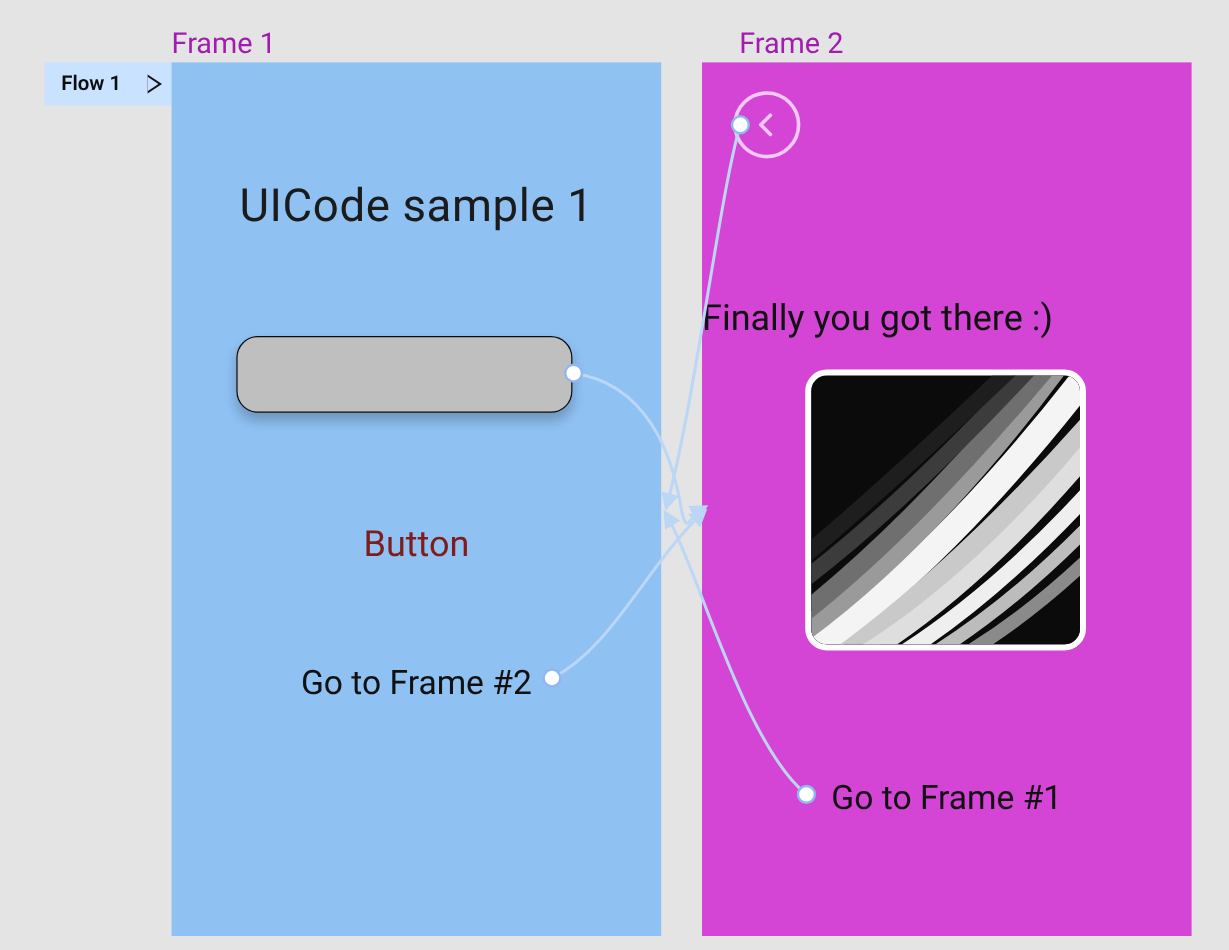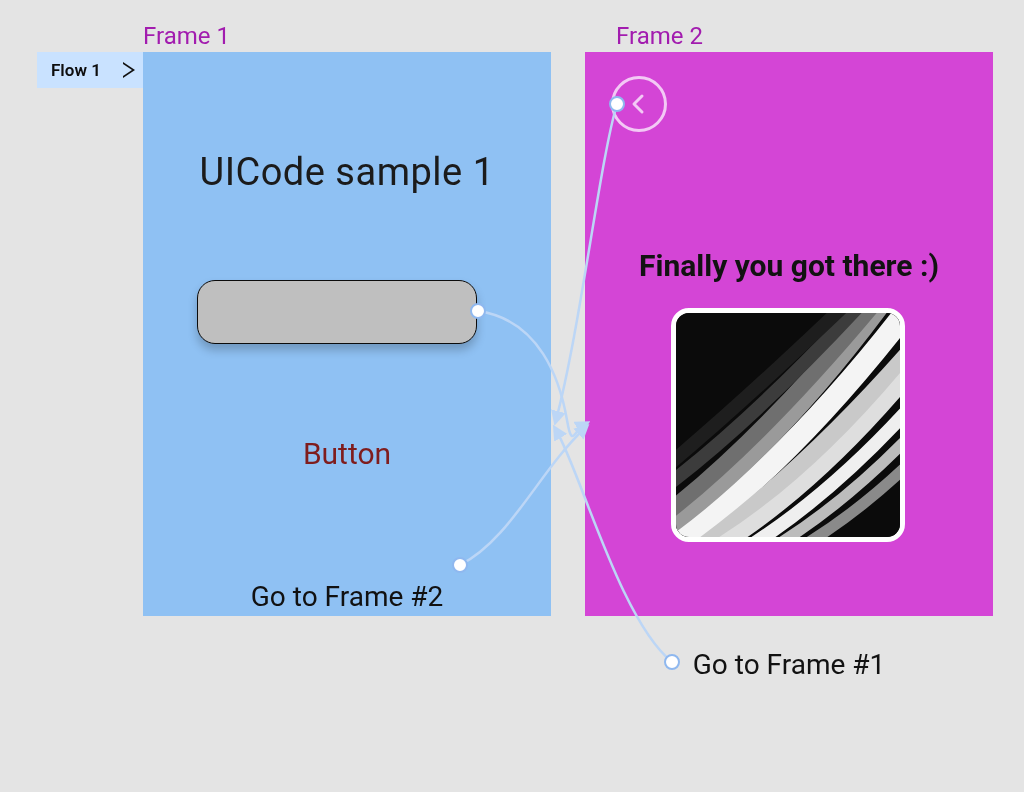--- a/index.html
+++ b/index.html
@@ -57,21 +57,21 @@
     font-size: 24px;
     color: #a21caf;
     font-weight: 400;
   }
 
   
   .frame {
     position: absolute;
     top: 52px;
     width: 408px;
-    height: 564px;
+    height: 728px;
   }
   .frame-1 {
     left: 143px;
     background: #8fc1f3;
   }
   .frame-2 {
     left: 585px;
     background: #d445d6;
   }
 
@@ -105,21 +105,20 @@
     font-size: 30px;
     color: #7f1d1d;
   }
   .f1-link {
     position: absolute;
     top: 500px;
     left: 0; right: 0;
     text-align: center;
     font-size: 28px;
     color: #111;
-    margin-top: 28px;
   }
 
   
   .f2-back {
     position: absolute;
     top: 24px;
     left: 26px;
     width: 56px;
     height: 56px;
     border: 3px solid #f3c9f5;
@@ -127,24 +126,23 @@
     display: flex;
     align-items: center;
     justify-content: center;
   }
   .f2-back svg { display:block; }
 
   .f2-title {
     position: absolute;
     top: 196px;
     left: 0; right: 0;
-    text-align: center;
     font-size: 30px;
     color: #121212;
-    font-weight: 700;
+    font-weight: 400;
   }
 
   .f2-image {
     position: absolute;
     top: 256px;
     left: 86px;
     width: 234px;
     height: 234px;
     border-radius: 18px;
     border: 5px solid #ffffff;

